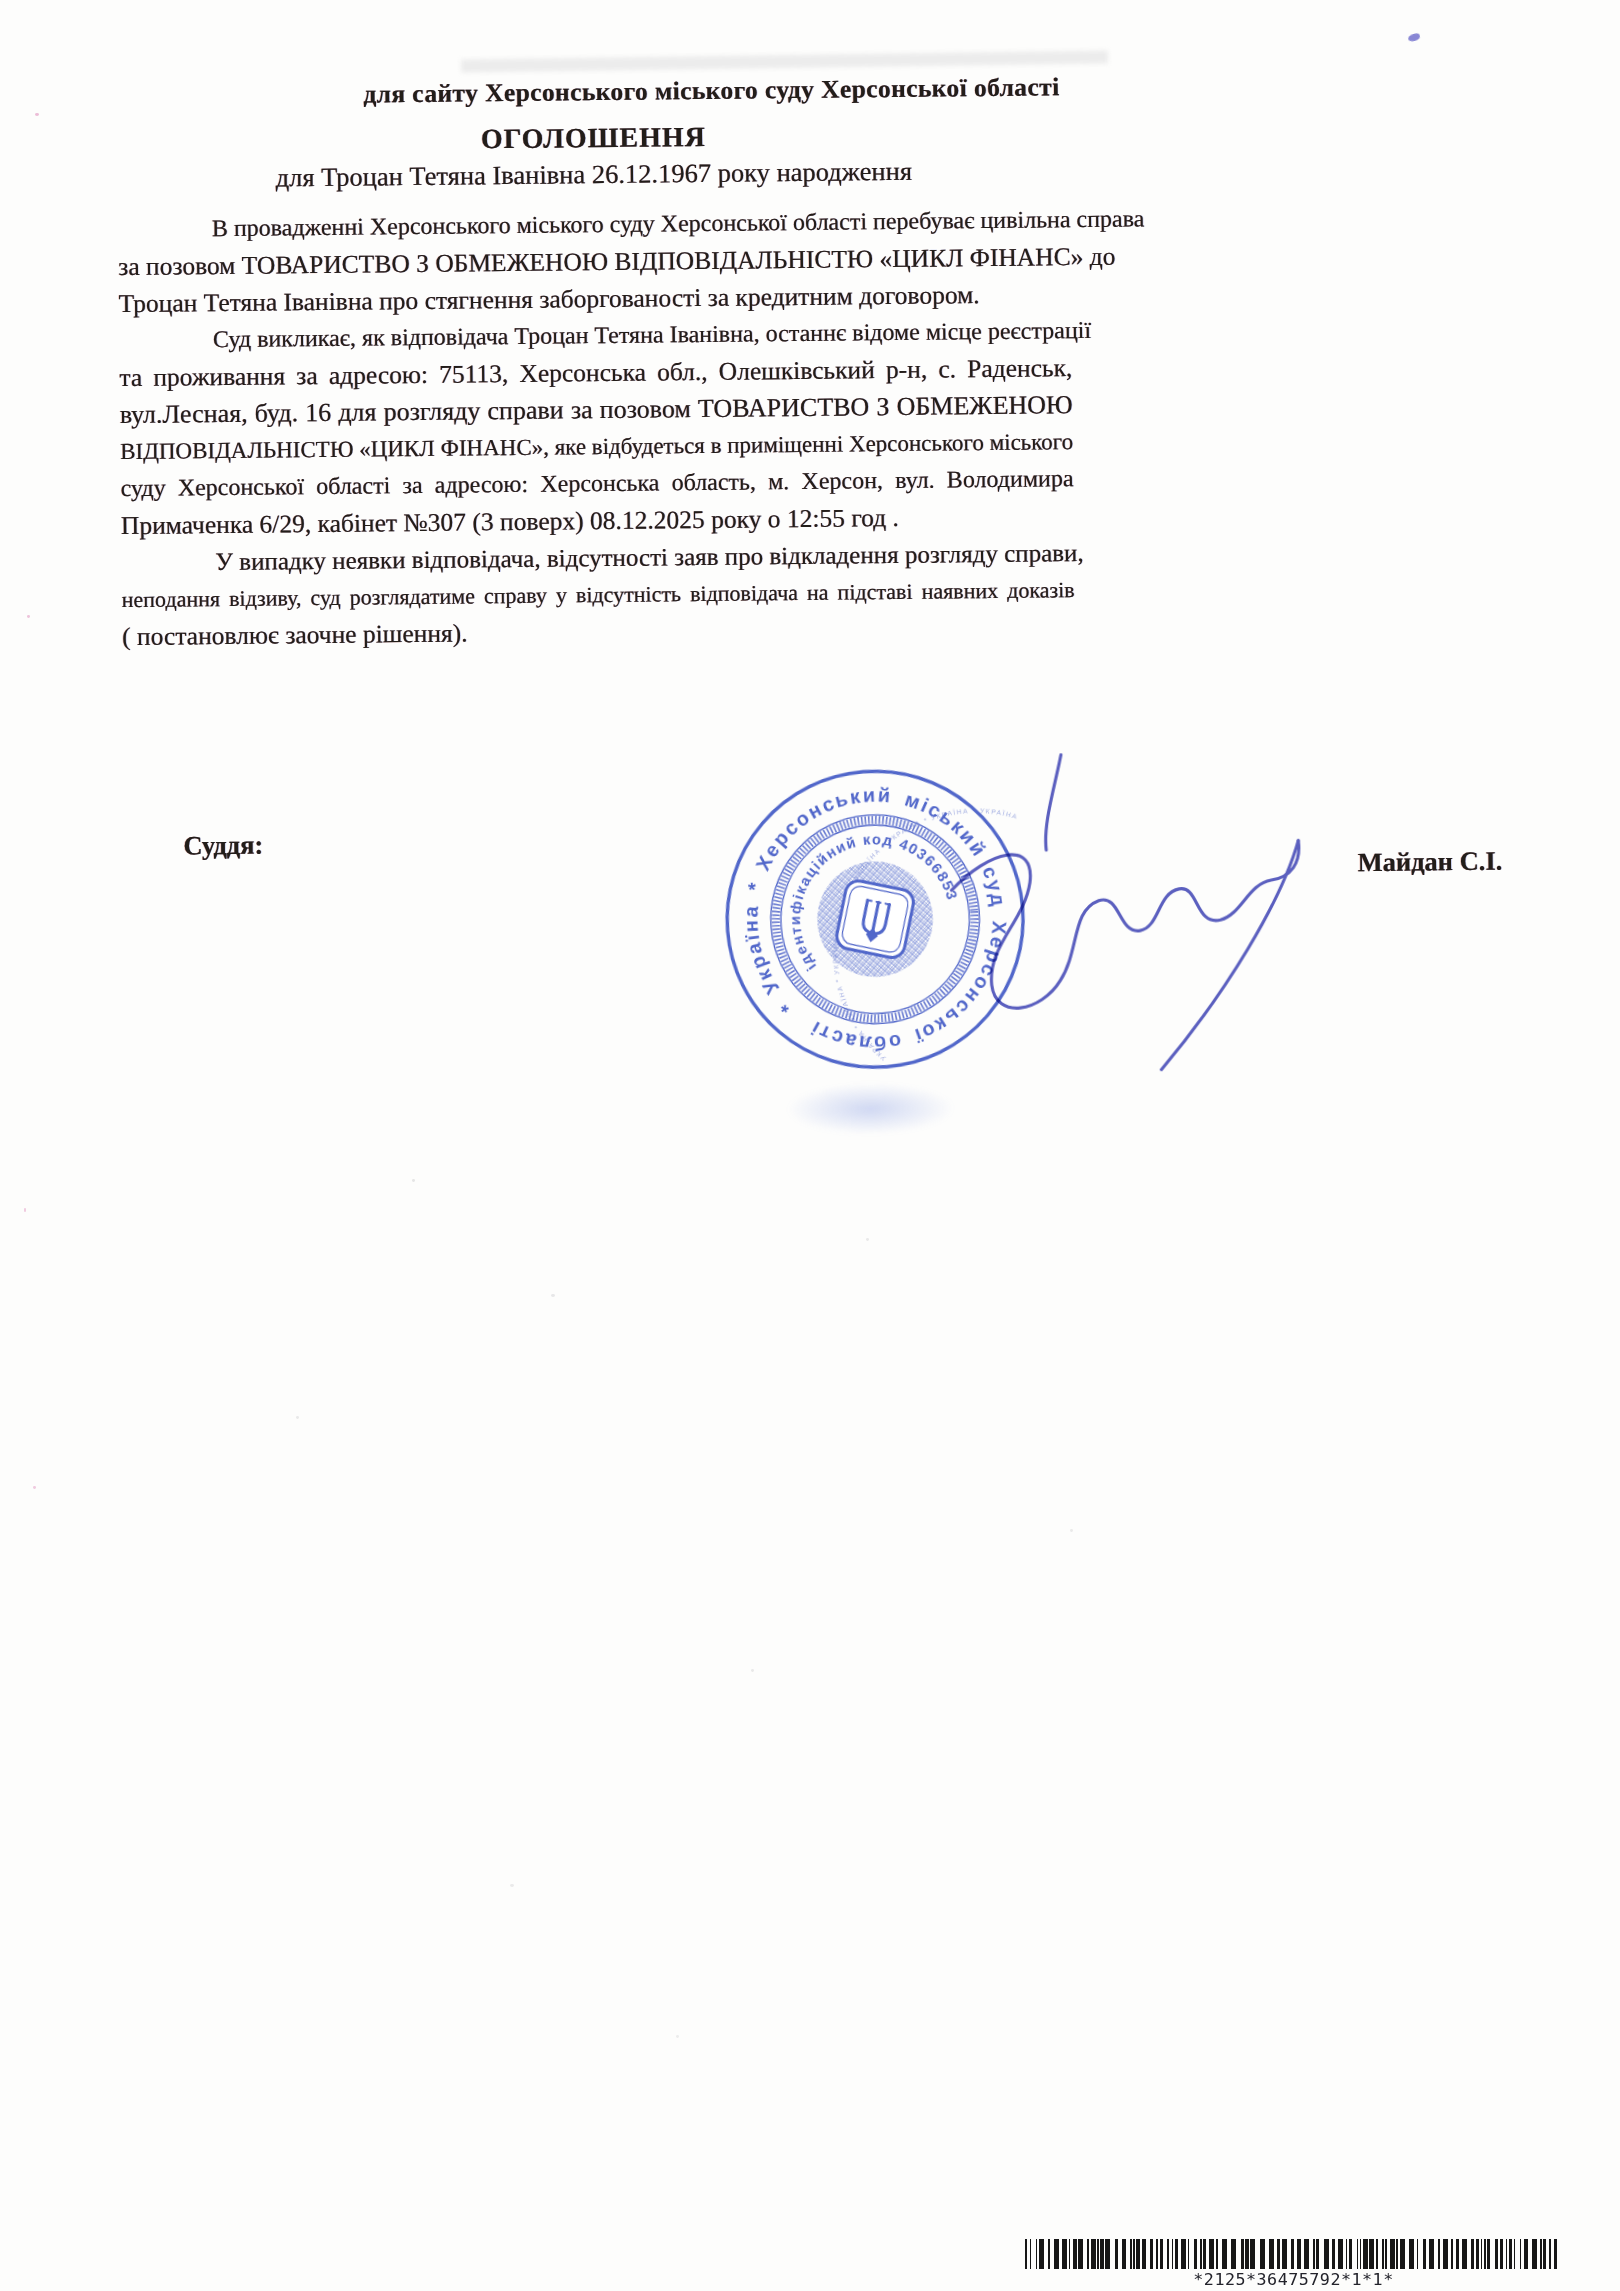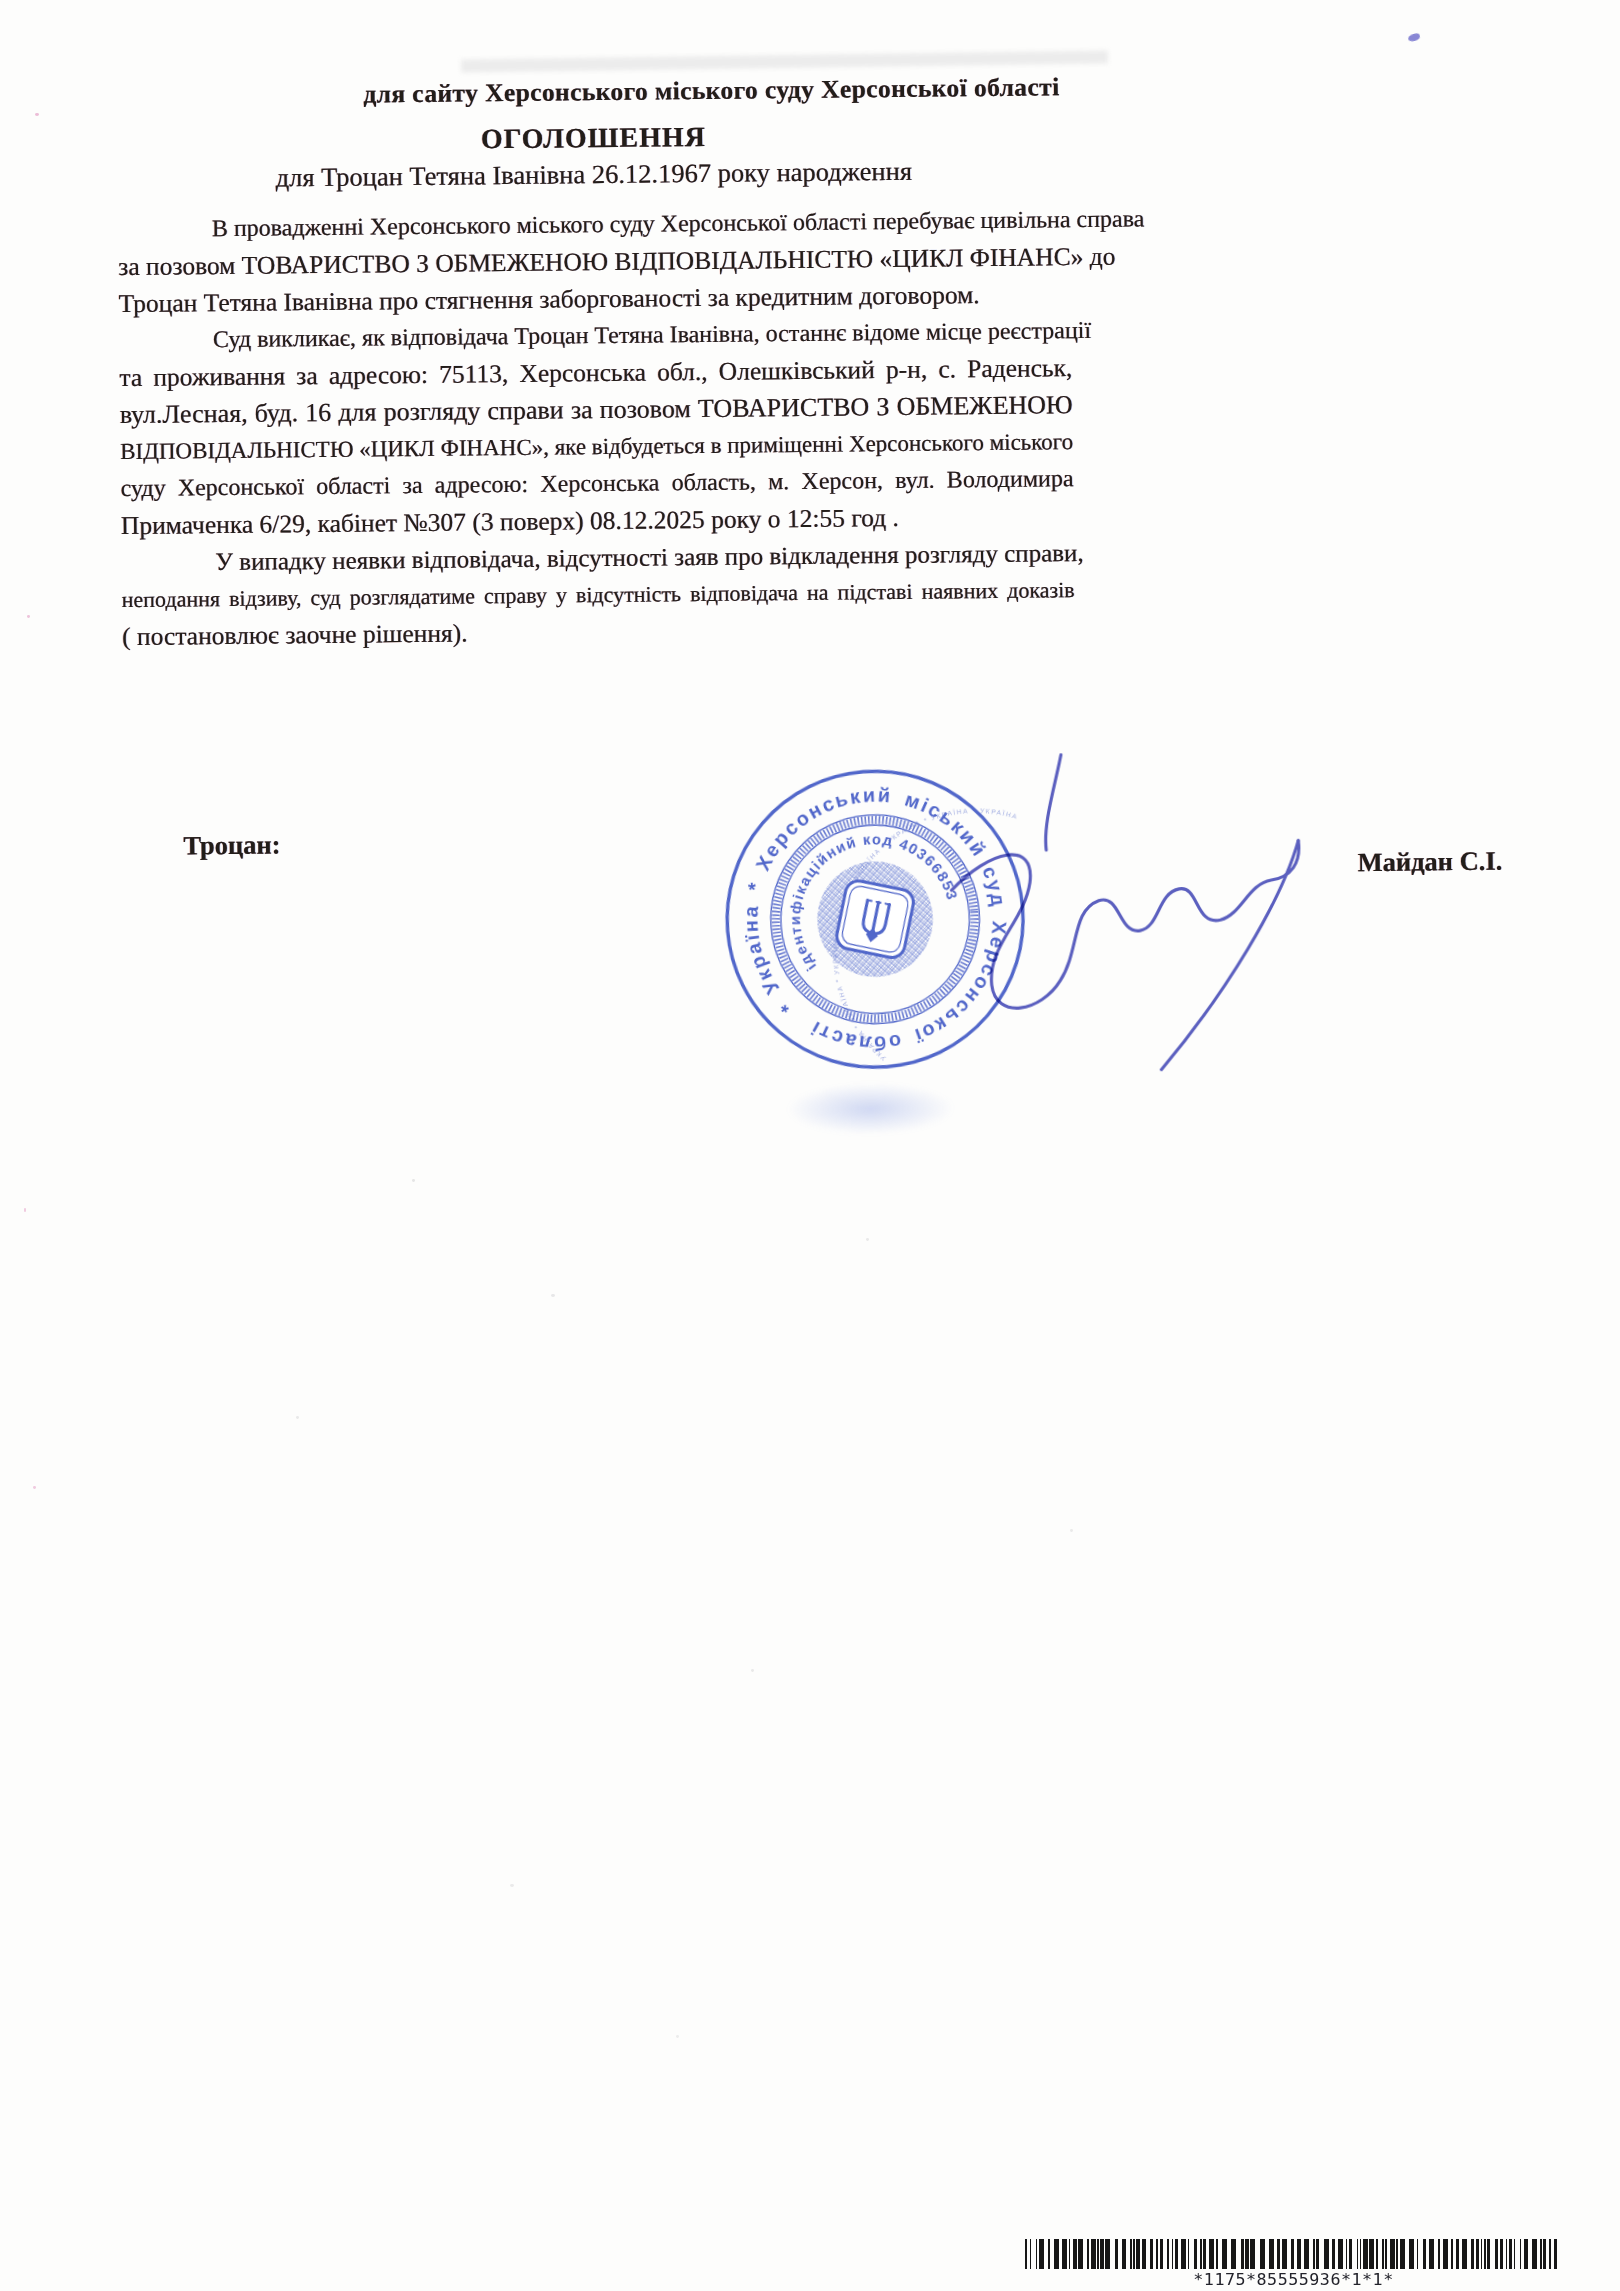--- a/index.html
+++ b/index.html
@@ -72,21 +72,21 @@
       <div class="ln s265">вул.Лесная, буд. 16  для розгляду справи за позовом ТОВАРИСТВО З ОБМЕЖЕНОЮ</div>
       <div class="ln s23">ВІДПОВІДАЛЬНІСТЮ «ЦИКЛ ФІНАНС», яке відбудеться в приміщенні Херсонського міського</div>
       <div class="ln s24">суду Херсонської області за адресою: Херсонська область, м. Херсон, вул. Володимира</div>
       <div class="ln plast s26">Примаченка 6/29, кабінет №307 (3 поверх) 08.12.2025 року о 12:55 год  .</div>
 
       <div class="ln first s25">У випадку неявки відповідача, відсутності заяв про відкладення розгляду справи,</div>
       <div class="ln s22">неподання відзиву, суд розглядатиме справу у відсутність відповідача на підставі наявних доказів</div>
       <div class="ln plast s26">( постановлює заочне рішення).</div>
     </div>
 
-    <div class="judge-label b typed">Троцан:</div>
+    <div class="judge-label b typed">Суддя:</div>
     <div class="judge-name b typed">Майдан С.І.</div>
 
     <svg class="stamp" viewBox="0 0 300 300">
       <defs>
         <path id="arcOuter" d="M68,232 A116,116 0 1 1 68.02,232.02"></path>
         <path id="arcMicro" d="M150,287 A137,137 0 1 1 150.02,287.02"></path>
         <path id="arcInner" d="M97.7,202.3 A74,74 0 1 1 97.72,202.32"></path>
         <pattern id="hx1" width="5" height="5" patternUnits="userSpaceOnUse" patternTransform="rotate(45)">
           <path d="M0,0H5 M0,2.5H5" stroke="#5068cc" stroke-width="0.9"></path>
         </pattern>
@@ -308,21 +308,21 @@
         <i style="width:2.9px"></i>
         <span style="width:1.7px"></span>
         <i style="width:1.5px"></i>
         <span style="width:3.3px"></span>
         <i style="width:2.9px"></i>
         <span style="width:1.7px"></span>
         <i style="width:2.9px"></i>
         <span style="width:3.3px"></span>
         <i style="width:2.9px"></i>
       </div>
-    <div class="bc-label">*1175*85555936*1*1*</div>
+    <div class="bc-label">*2125*36475792*1*1*</div>
   </div>
 
   <div class="speck" style="left:35px;top:93px;width:3.9px;height:2.9px;background:rgba(216,110,170,.45)"></div>
   <div class="speck" style="left:27.4px;top:595px;width:2.9px;height:2.9px;background:rgba(216,110,170,.4)"></div>
   <div class="speck" style="left:23.5px;top:1188px;width:2.9px;height:3.9px;background:rgba(216,110,170,.35)"></div>
   <div class="speck" style="left:33px;top:1466px;width:2.9px;height:2.9px;background:rgba(216,110,170,.35)"></div>
   <div class="speck" style="left:412px;top:1159px;width:2.9px;height:2.9px;background:rgba(120,120,130,.18)"></div>
   <div class="speck" style="left:551px;top:1274px;width:3.9px;height:2.9px;background:rgba(120,120,130,.16)"></div>
   <div class="speck" style="left:296px;top:1396px;width:2.9px;height:2.9px;background:rgba(120,120,130,.15)"></div>
   <div class="speck" style="left:751px;top:1649px;width:2.9px;height:2.9px;background:rgba(120,120,130,.15)"></div>

